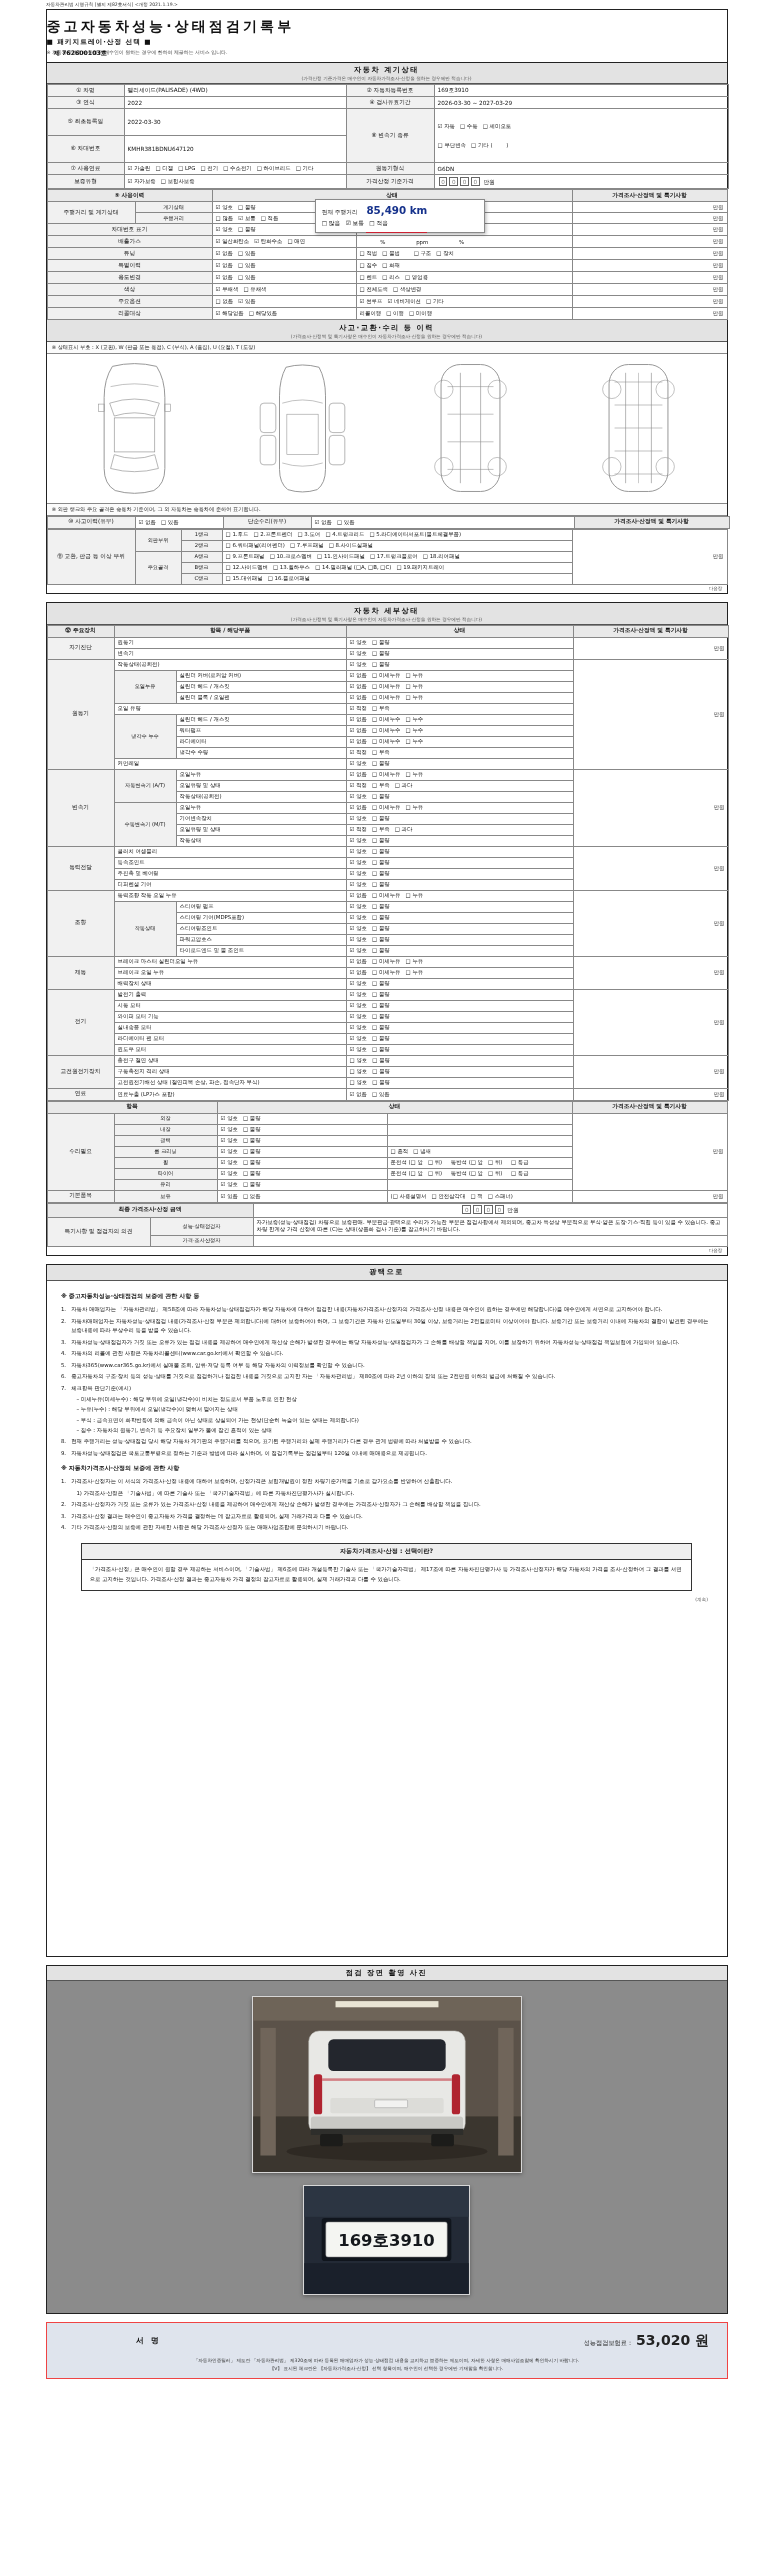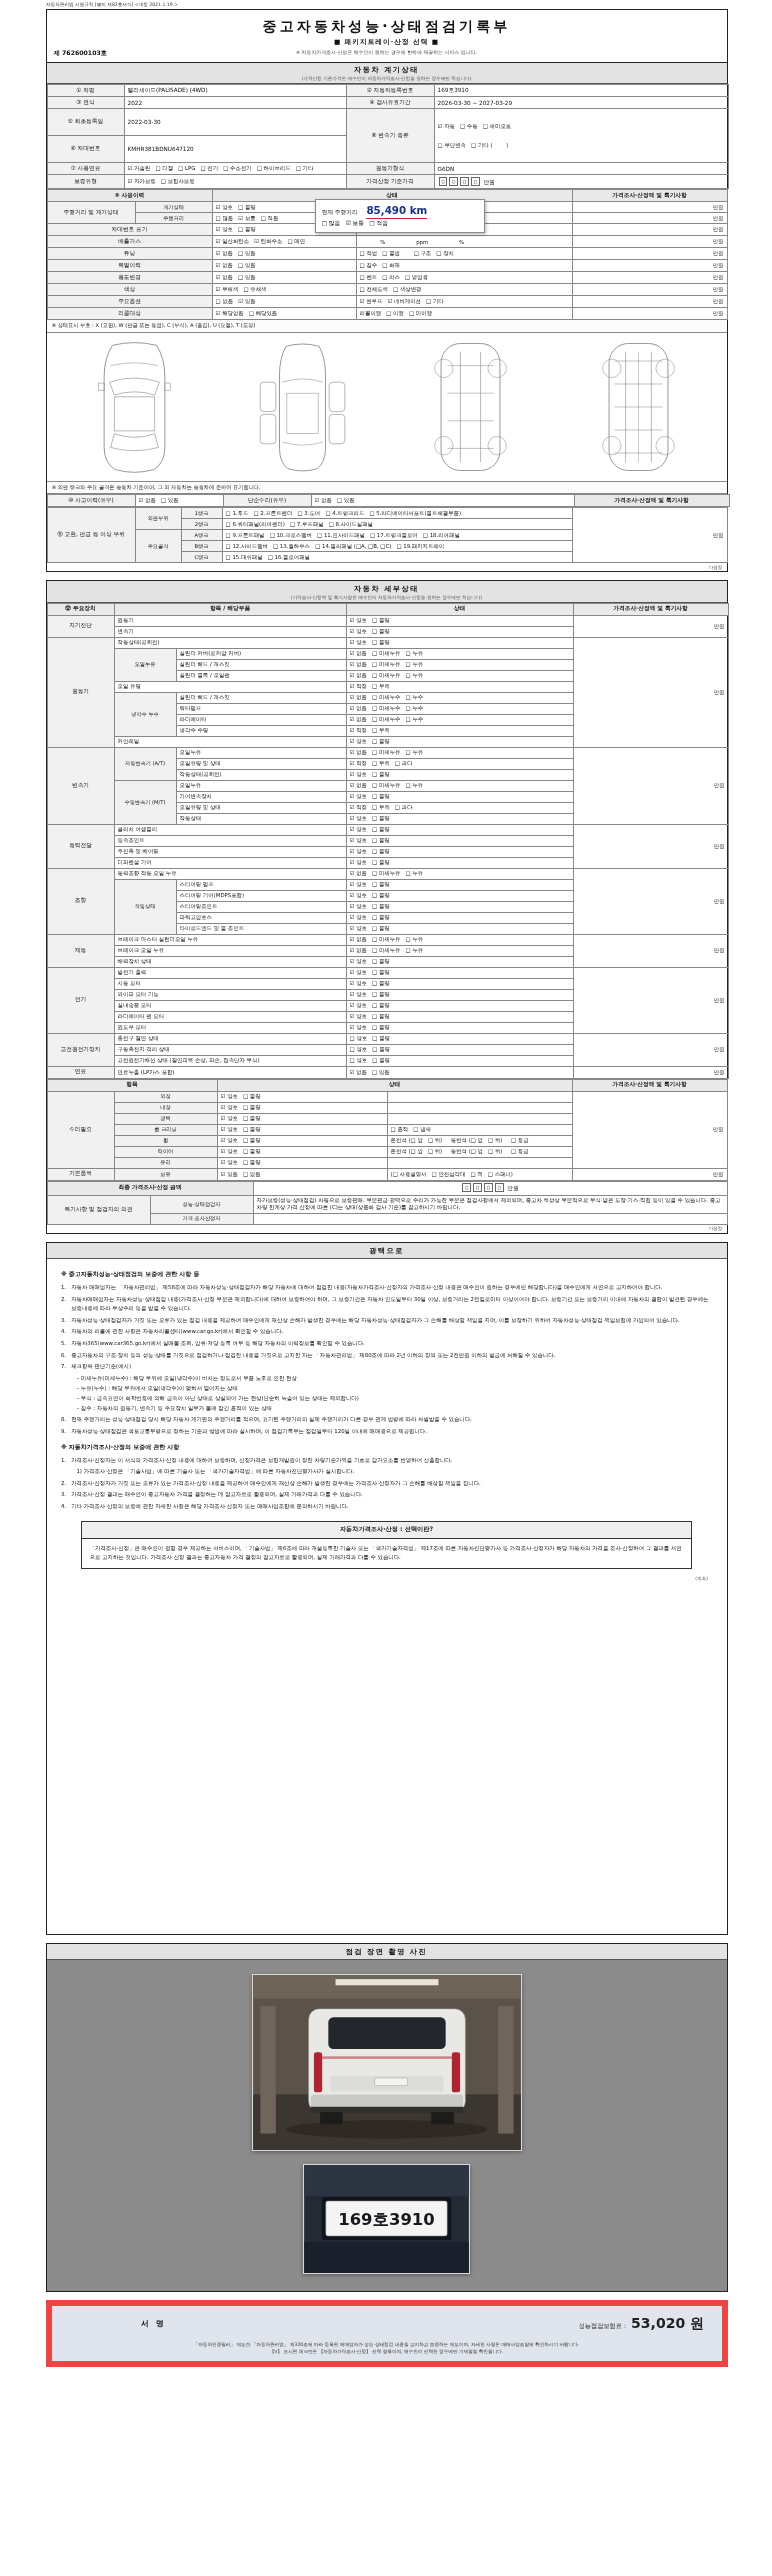--- a/index.html
+++ b/index.html
@@ -1,21 +1,21 @@
 <!DOCTYPE html>
 <html style="font-size:8.2px"><head>
 <meta charset="utf-8">
 <style>
   *{margin:0;padding:0;box-sizing:border-box}
   html,body{width:773px;background:#fff}
   body{height:2576px;overflow:hidden;font-family:"DejaVu Sans","Liberation Sans",sans-serif;color:#111}
   .topline{font-size:4.6px;color:#333;padding:2.1px 0 1.5px 46px}
   .page{width:682px;margin:0 auto}
   .sec{border:1px solid #222;margin-bottom:8.2px;background:#fff}
-  .titleblock{position:relative;padding:8.2px 0 6.2px;text-align:center;border-bottom:1px solid #222}
+  .titleblock{position:relative;padding:8.2px 0 6.2px;text-align:left;border-bottom:1px solid #222}
   .title{font-size:14px;font-weight:bold;letter-spacing:3.1px}
   .title-select{font-size:6.7px;font-weight:bold;margin-top:2.6px;letter-spacing:1px}
   .title-note{font-size:4.9px;color:#444;margin-top:2.1px}
   .docno{position:absol ute;}
   .docno{position:absolute;left:7.2px;bottom:4.1px;font-size:6.2px;font-weight:bold}
   .bar{background:#e3e3e3;border-bottom:0.5px solid #555;text-align:center;padding:2.6px 0 2.1px}
   .bar .bt{font-size:7.2px;font-weight:bold;letter-spacing:1.5px}
   .bar .bn{font-size:4.6px;color:#555;margin-top:1px}
   table.t{width:100%;border-collapse:collapse;table-layout:fixed}
   .t td{border:0.5px solid #888;font-size:5.7px;padding:1.5px 3.1px;vertical-align:middle;word-break:break-all}
@@ -24,38 +24,38 @@
   td.grp{background:#f1f1f1;text-align:center;font-size:5.7px}
   td.sm{font-size:5.2px}
   td.itm{font-size:5.4px}
   td.st,td.dt{font-size:5.4px;white-space:pre-wrap}
   td.pr{font-size:5.4px;text-align:right;color:#333}
   .digit{display:inline-block;width:8.8px;height:8.8px;border:0.5px solid #666;margin:0 1px;text-align:center;line-height:8.8px;font-size:5.7px;color:#888;background:#fff}
   .unit{font-size:5.7px;margin-left:2.6px}
   .overall-wrap{position:relative}
   .popup{position:absolute;left:268px;top:9.3px;width:170px;background:#fff;border:0.5px solid #8a8a8a;box-shadow:1px 1.5px 3.6px rgba(0,0,0,.3);z-index:5;padding:4.1px 6.2px}
   .popup .pl{font-size:5.7px;color:#222;margin-right:6.2px}
-  .popup .pv{font-size:10.3px;font-weight:bold;color:#16328c;border-bottom:1px solid #c23;padding-bottom:2px}
+  .popup .pv{font-size:10.3px;font-weight:bold;color:#16328c;border-bottom:1px solid #c23;padding-bottom:16px}
   .popup .po{font-size:5.7px;margin-top:3.1px;white-space:pre-wrap}
   .legend{font-size:5.2px;padding:2.1px 5.2px;border-bottom:0.5px solid #888;background:#fbfbfb;color:#222}
   .diagrams{display:flex;justify-content:space-around;align-items:center;padding:5.2px 4.1px;border-bottom:0.5px solid #888}
   .diag{display:block}
   .cont{font-size:4.6px;text-align:right;color:#555;padding:1.5px 4.1px}
   .notes-body{padding:5.2px 14.4px 9.3px;min-height:675px}
   .nt-h{font-size:6px;font-weight:bold;margin:6.2px 0 4.1px}
   .nt-i{display:flex;font-size:5.4px;line-height:1.75;margin:2.1px 0}
   .nt-no{width:10.3px;flex:none}
   .nt-t{flex:1}
   .nt-s{font-size:5.4px;line-height:1.7;margin:1px 0 1px 15.5px}
   .nbox{border:0.8px solid #333;margin:10.3px 20.6px 5.2px}
   .nbox-title{border-bottom:0.5px solid #333;text-align:center;font-weight:bold;font-size:6.2px;padding:3.1px;background:#efefef}
   .nbox-text{font-size:5.4px;line-height:1.75;padding:5.2px 7.2px}
   .photoarea{background:#8b8b8b;padding:14.4px 0 17.5px;display:flex;flex-direction:column;align-items:center;gap:12.4px}
   .photoframe{border:1px solid #d7d7d7;line-height:0;box-shadow:0 1.5px 4.1px rgba(0,0,0,.35)}
-  .signsec{border:6px solid #ef4444;background:#dfe4ed;margin-bottom:16px}
+  .signsec{border:1px solid #ef4444;background:#dfe4ed;margin-bottom:16px}
   .signstrip{display:flex;align-items:center;justify-content:space-between;padding:9.3px 17.5px 6.2px}
   .sign-label{font-size:7.7px;font-weight:bold;letter-spacing:7.2px;margin-left:72px}
   .fee{font-size:6.2px;color:#222}
   .fee b{font-size:14px;margin-left:3.1px}
   .footers{font-size:4.6px;color:#333;text-align:center;line-height:1.7;padding:1px 10.3px 5.2px}
 </style>
 </head>
 <body>
 
 <div class="topline">자동차관리법 시행규칙 [별지 제82호서식] &lt;개정 2021.1.19.&gt;</div>
@@ -202,20 +202,24 @@
             </tr>
           </tbody>
       </table>
       <div class="popup">
         <span class="pl">현재 주행거리</span>
         <span class="pv">85,490 km</span>
         <div class="po">□ 많음   ☑ 보통   □ 적음</div>
       </div>
     </div>
 
+    <div class="bar">
+      <div class="bt">사고·교환·수리 등 이력</div>
+      <div class="bn">(가격조사·산정액 및 특기사항은 매수인이 자동차가격조사·산정을 원하는 경우에만 적습니다)</div>
+    </div>
     <div class="legend">※ 상태표시 부호 : X (교환), W (판금 또는 용접), C (부식), A (흠집), U (요철), T (도장)</div>
     <div class="diagrams">
       <svg class="diag" viewBox="0 0 220 300" width="103" height="138">
         <path d="M62 16 Q110 4 158 16 Q176 44 176 84 L176 238 Q176 272 152 286 Q110 298 68 286 Q44 272 44 238 L44 84 Q44 44 62 16 Z" fill="none" stroke="#8f8f8f" stroke-width="2"></path>
         <path d="M56 96 Q110 78 164 96 L154 124 Q110 110 66 124 Z" fill="none" stroke="#8f8f8f" stroke-width="1.4"></path>
         <rect x="66" y="128" width="88" height="74" fill="none" stroke="#8f8f8f" stroke-width="1.4"></rect>
         <path d="M66 208 Q110 224 154 208 L162 238 Q110 252 58 238 Z" fill="none" stroke="#8f8f8f" stroke-width="1.4"></path>
         <path d="M58 60 Q110 48 162 60" fill="none" stroke="#8f8f8f" stroke-width="1.2"></path>
         <rect x="32" y="98" width="12" height="16" fill="none" stroke="#8f8f8f" stroke-width="1.2"></rect>
         <rect x="176" y="98" width="12" height="16" fill="none" stroke="#8f8f8f" stroke-width="1.2"></rect>

